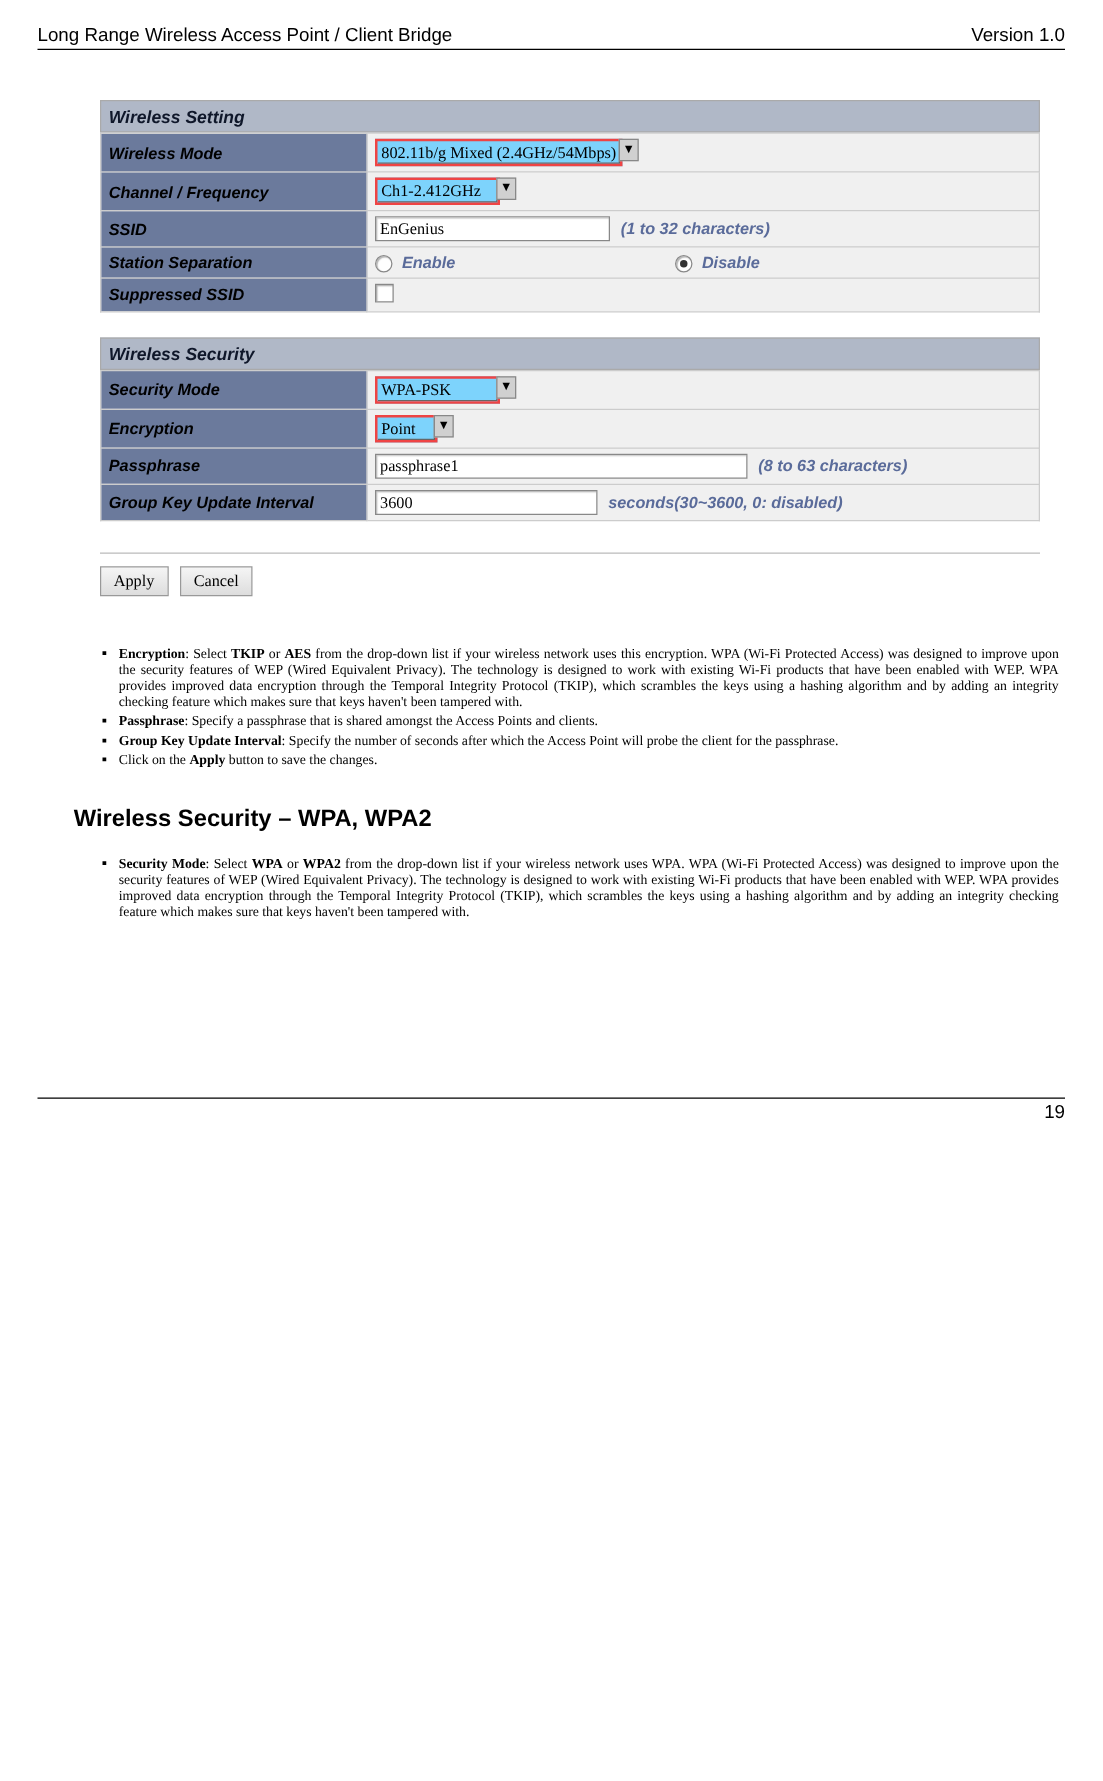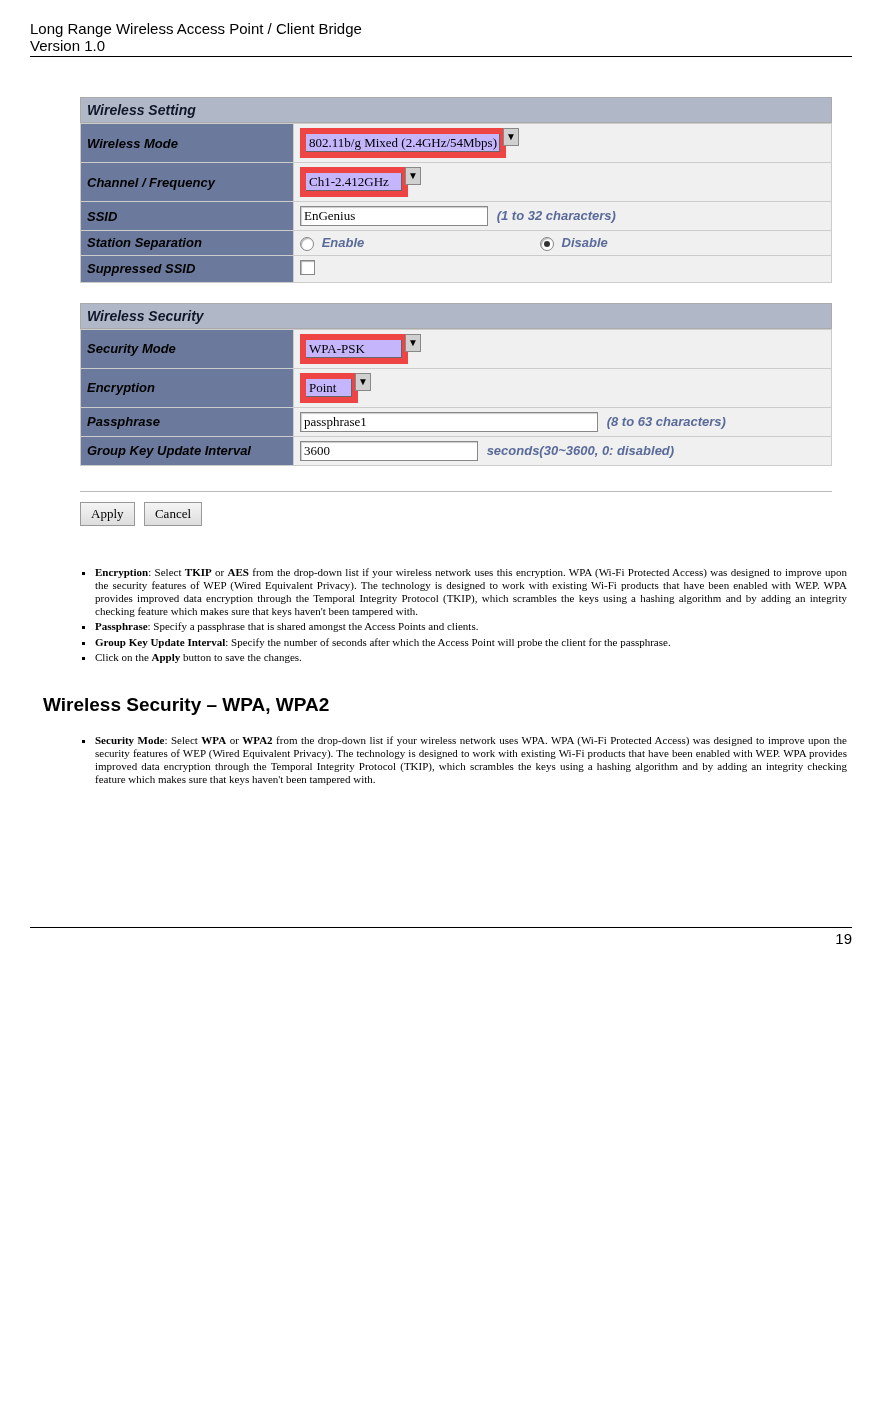--- a/index.html
+++ b/index.html
@@ -9,21 +9,20 @@
       background: white;
       width: 822px;
     }
     .page-header {
       display: flex;
       justify-content: space-between;
       border-bottom: 1.5px solid #000;
       padding-bottom: 2px;
       font-size: 15px;
       margin-bottom: 40px;
-      flex-direction: column;
     }
     .config-section {
       margin-left: 50px;
       margin-right: 20px;
     }
     .section-title {
       background: #b0b8c7;
       color: #0f172a;
       font-weight: bold;
       font-style: italic;
@@ -46,22 +45,22 @@
       color: #000000;
       font-weight: bold;
       font-style: italic;
       width: 200px;
     }
     .value-cell {
       background: #f0f0f0;
     }
     .widget-select {
       display: inline-block;
-      background: #c4b5fd;
-      border: 6px solid #ef4444;
+      background: #7dd3fc;
+      border: 2px solid #ef4444;
       padding: 1px 3px;
       font-family: serif;
       font-size: 13px;
       box-shadow: inset -1px -1px 0 #666;
       min-width: 180px;
     }
     .widget-select.short { min-width: 90px; }
     .widget-select.tiny { min-width: 40px; }
     .dropdown-arrow {
       display: inline-block;
@@ -131,21 +130,21 @@
     }
     .body-text li {
       font-size: 11px;
       line-height: 1.2;
       text-align: justify;
       margin-bottom: 2px;
       font-family: Liberation Serif, serif;
     }
     .body-text h3 {
       font-size: 19px;
-      margin: 30px 0 18px 8px;
+      margin: 30px 0 18px 24px;
     }
     .page-footer {
       text-align: right;
       font-size: 15px;
       border-top: 1.5px solid #000;
       margin-top: 140px;
       padding-top: 2px;
     }
   </style>
 </head>

